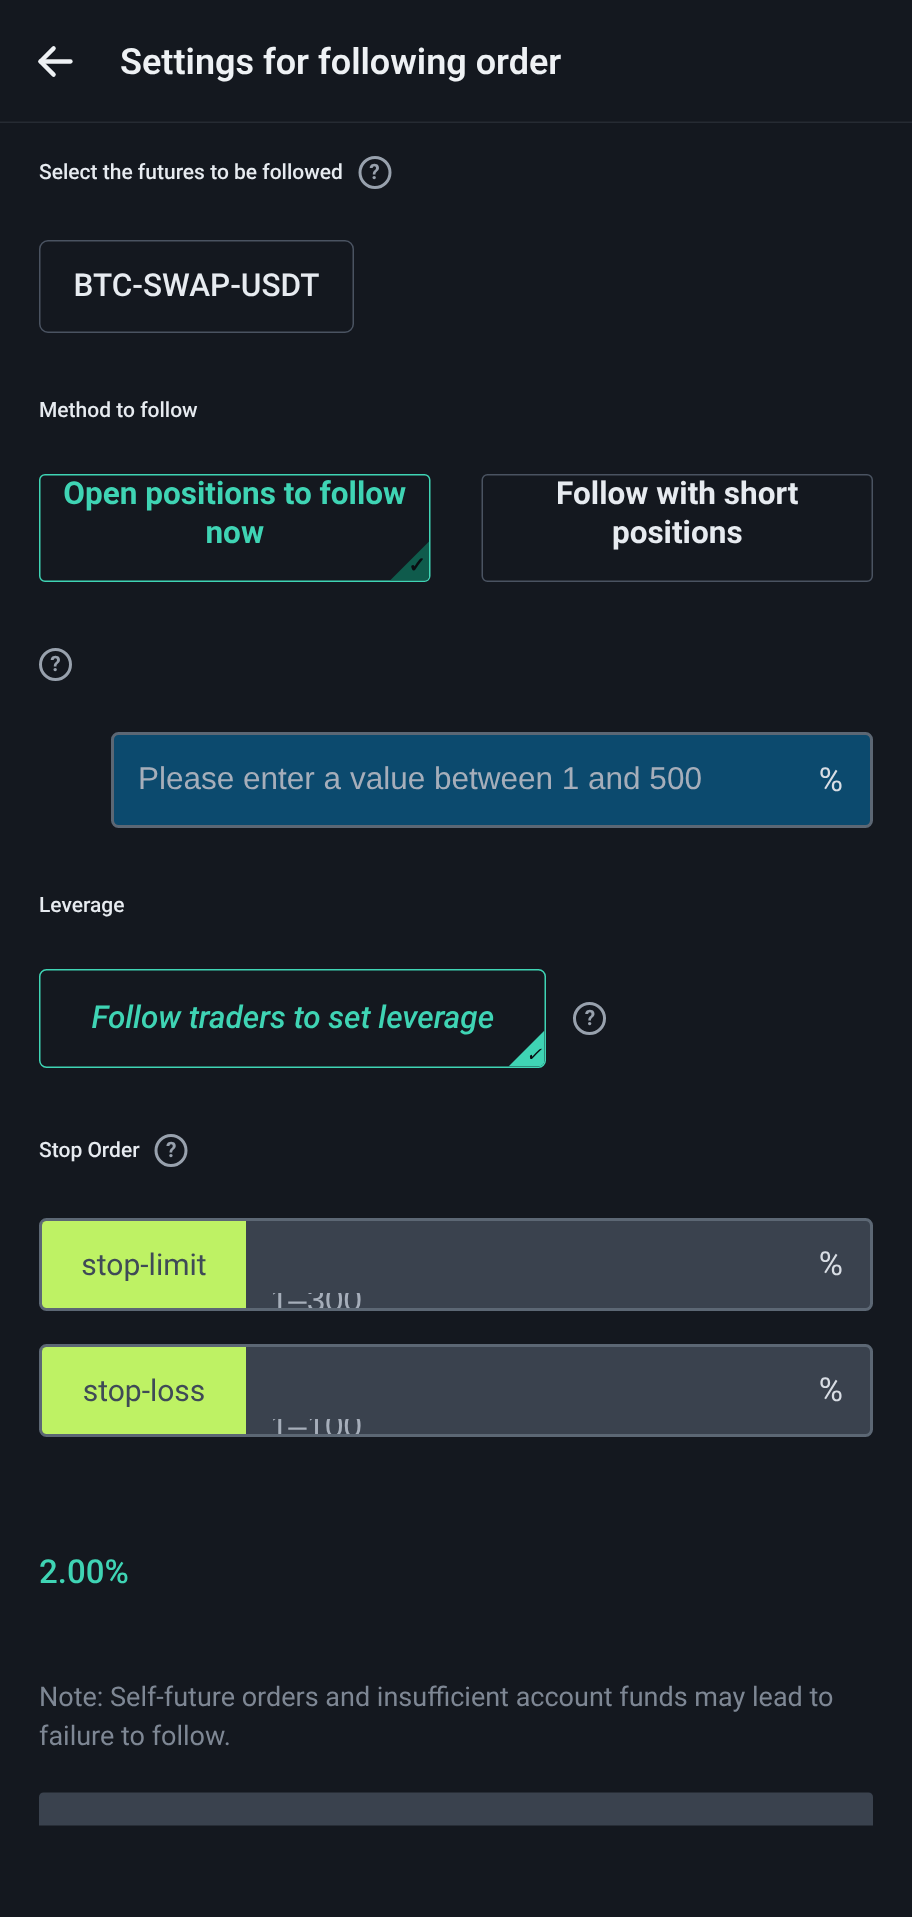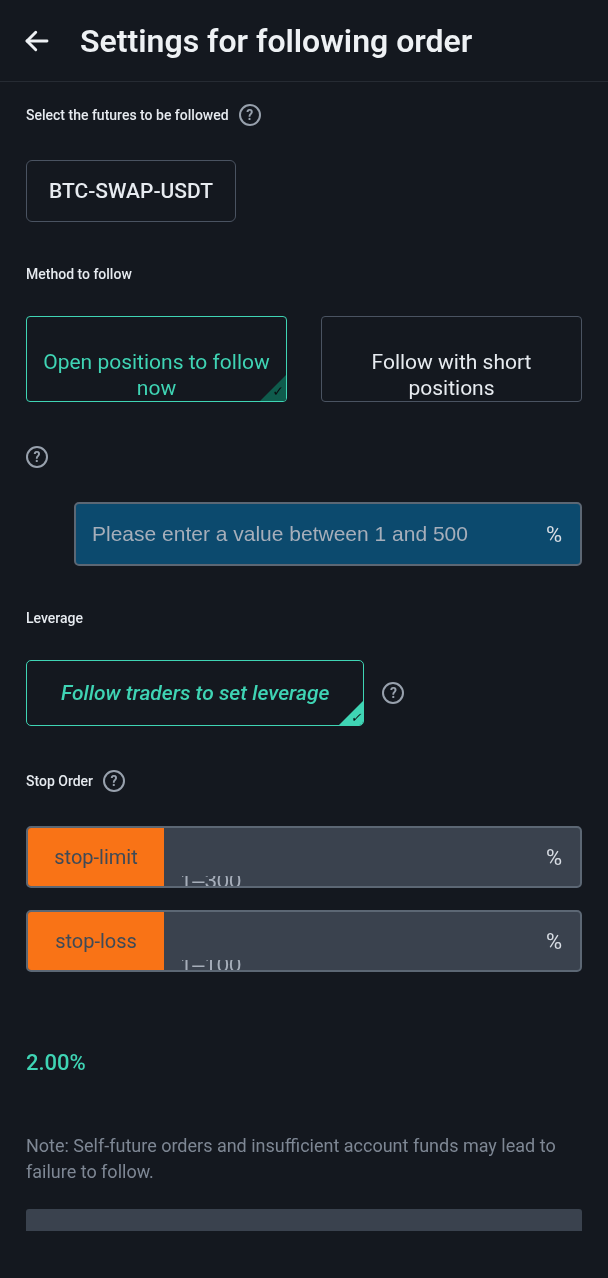--- a/index.html
+++ b/index.html
@@ -19,21 +19,21 @@
     border-bottom: 1px solid #262b33;
   }
   .back-btn {
     width: 38px; height: 38px;
     display: flex; align-items: center; justify-content: center;
     cursor: pointer;
     margin-right: 24px;
   }
   .back-btn svg { display: block; }
   .title {
-    font-size: 32px;
+    font-size: 24px;
     font-weight: 600;
   }
   .content {
     padding: 22px 26px 0 26px;
   }
   .section-label {
     font-size: 14px;
     font-weight: 500;
     color: #e7ebf0;
     display: flex;
@@ -70,28 +70,28 @@
   }
   .row-two {
     display: flex;
     gap: 34px;
   }
   .option-btn {
     position: relative;
     flex: 1 1 0;
     border: 1.5px solid #4a5361;
     border-radius: 4px;
-    height: 86px;
-    display: flex;
-    align-items: flex-end;
+    height: 72px;
+    display: flex;
+    align-items: flex-start;
     justify-content: center;
     text-align: center;
     font-size: 21px;
     line-height: 1.25;
-    font-weight: 400;
+    font-weight: 700;
     color: #e7ebf0;
     padding: 0 10px;
     cursor: pointer;
     overflow: hidden;
   }
   .option-btn.selected {
     border-color: #3fd4b4;
     color: #3fd4b4;
   }
   .option-btn.selected.dark-check::after {
@@ -170,21 +170,21 @@
   }
   .stop-row {
     display: flex;
     border: 2px solid #5c6774;
     border-radius: 5px;
     background: #3a424e;
     height: 62px;
     overflow: hidden;
   }
   .stop-label {
-    background: #f97316;
+    background: #bef264;
     color: #3f4a57;
     font-size: 20px;
     display: flex;
     align-items: center;
     justify-content: center;
     width: 136px;
     flex: 0 0 auto;
   }
   .stop-input {
     flex: 1 1 auto;

